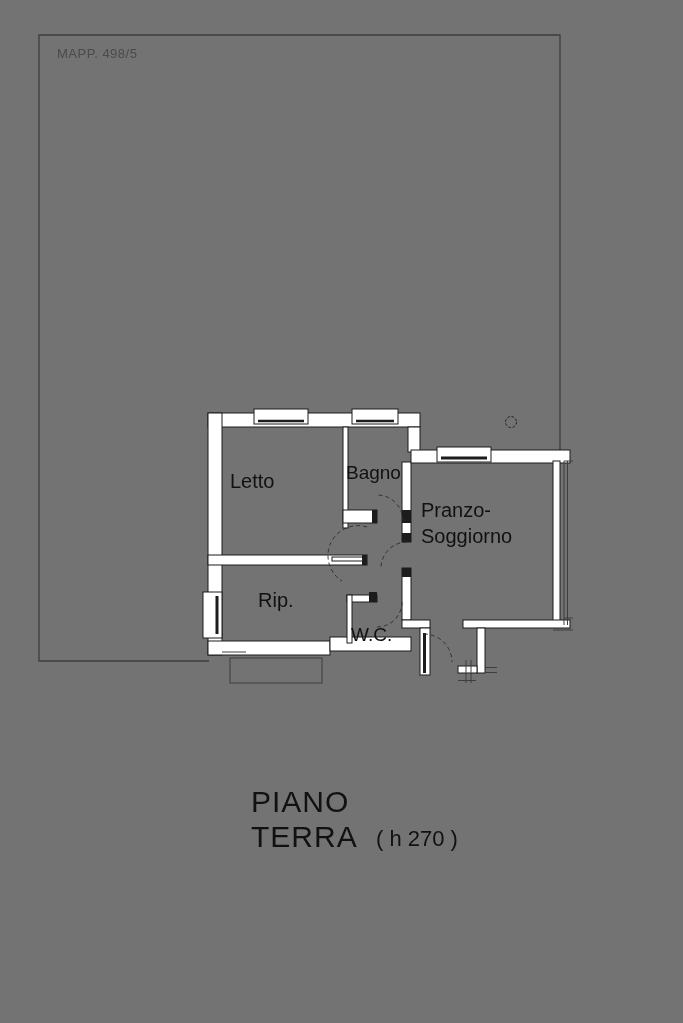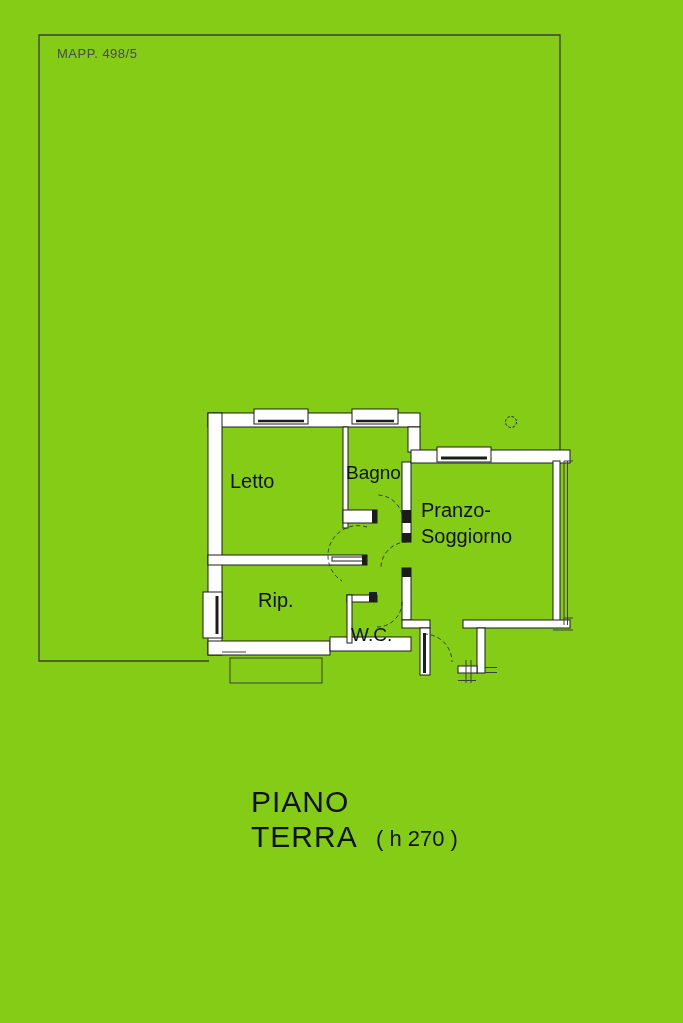--- a/index.html
+++ b/index.html
@@ -4,21 +4,21 @@
 <style>
   html, body {
     margin: 0;
     padding: 0;
     background: #ffffff;
   }
   #page {
     position: relative;
     width: 683px;
     height: 1023px;
-    background: #84cc16;
+    background: #737373;
     overflow: hidden;
     font-family: "Liberation Sans", sans-serif;
   }
   svg { display: block; }
 
   .wall       { fill: #ffffff; stroke: #1c1c1c; stroke-width: 1; }
   .jamb       { fill: #1c1c1c; stroke: none; }
   .winline    { stroke: #1c1c1c; fill: none; }
   .arc        { fill: none; stroke: #2a2a2a; stroke-width: 0.9; stroke-dasharray: 4 3; }
   .thin       { fill: none; stroke: #3e3e3e; stroke-width: 1; }

